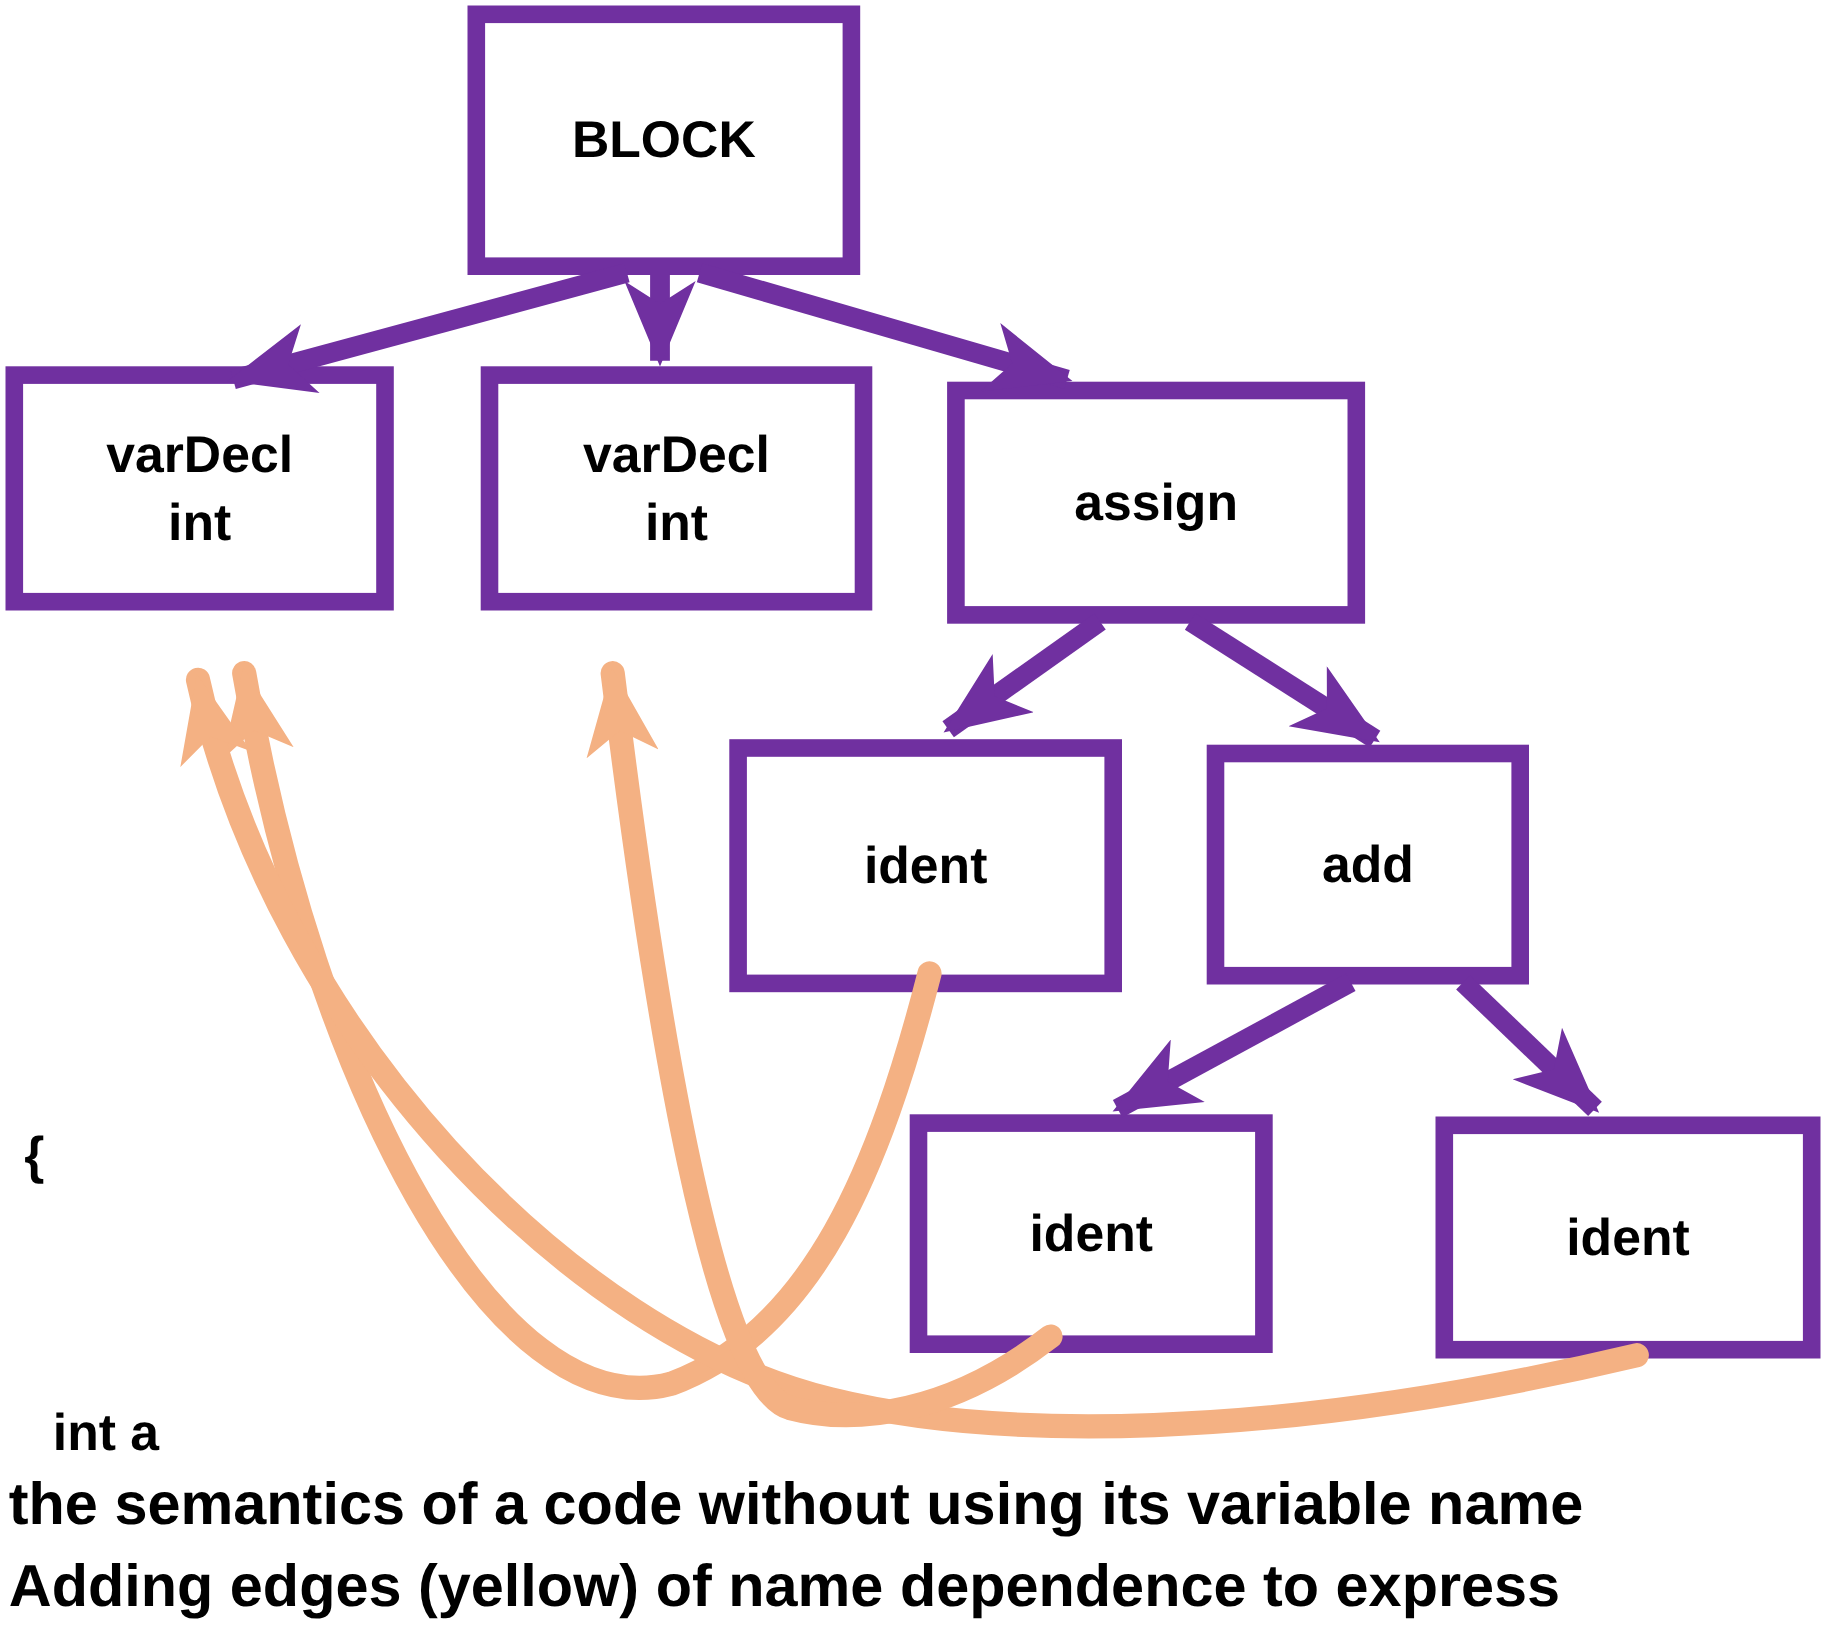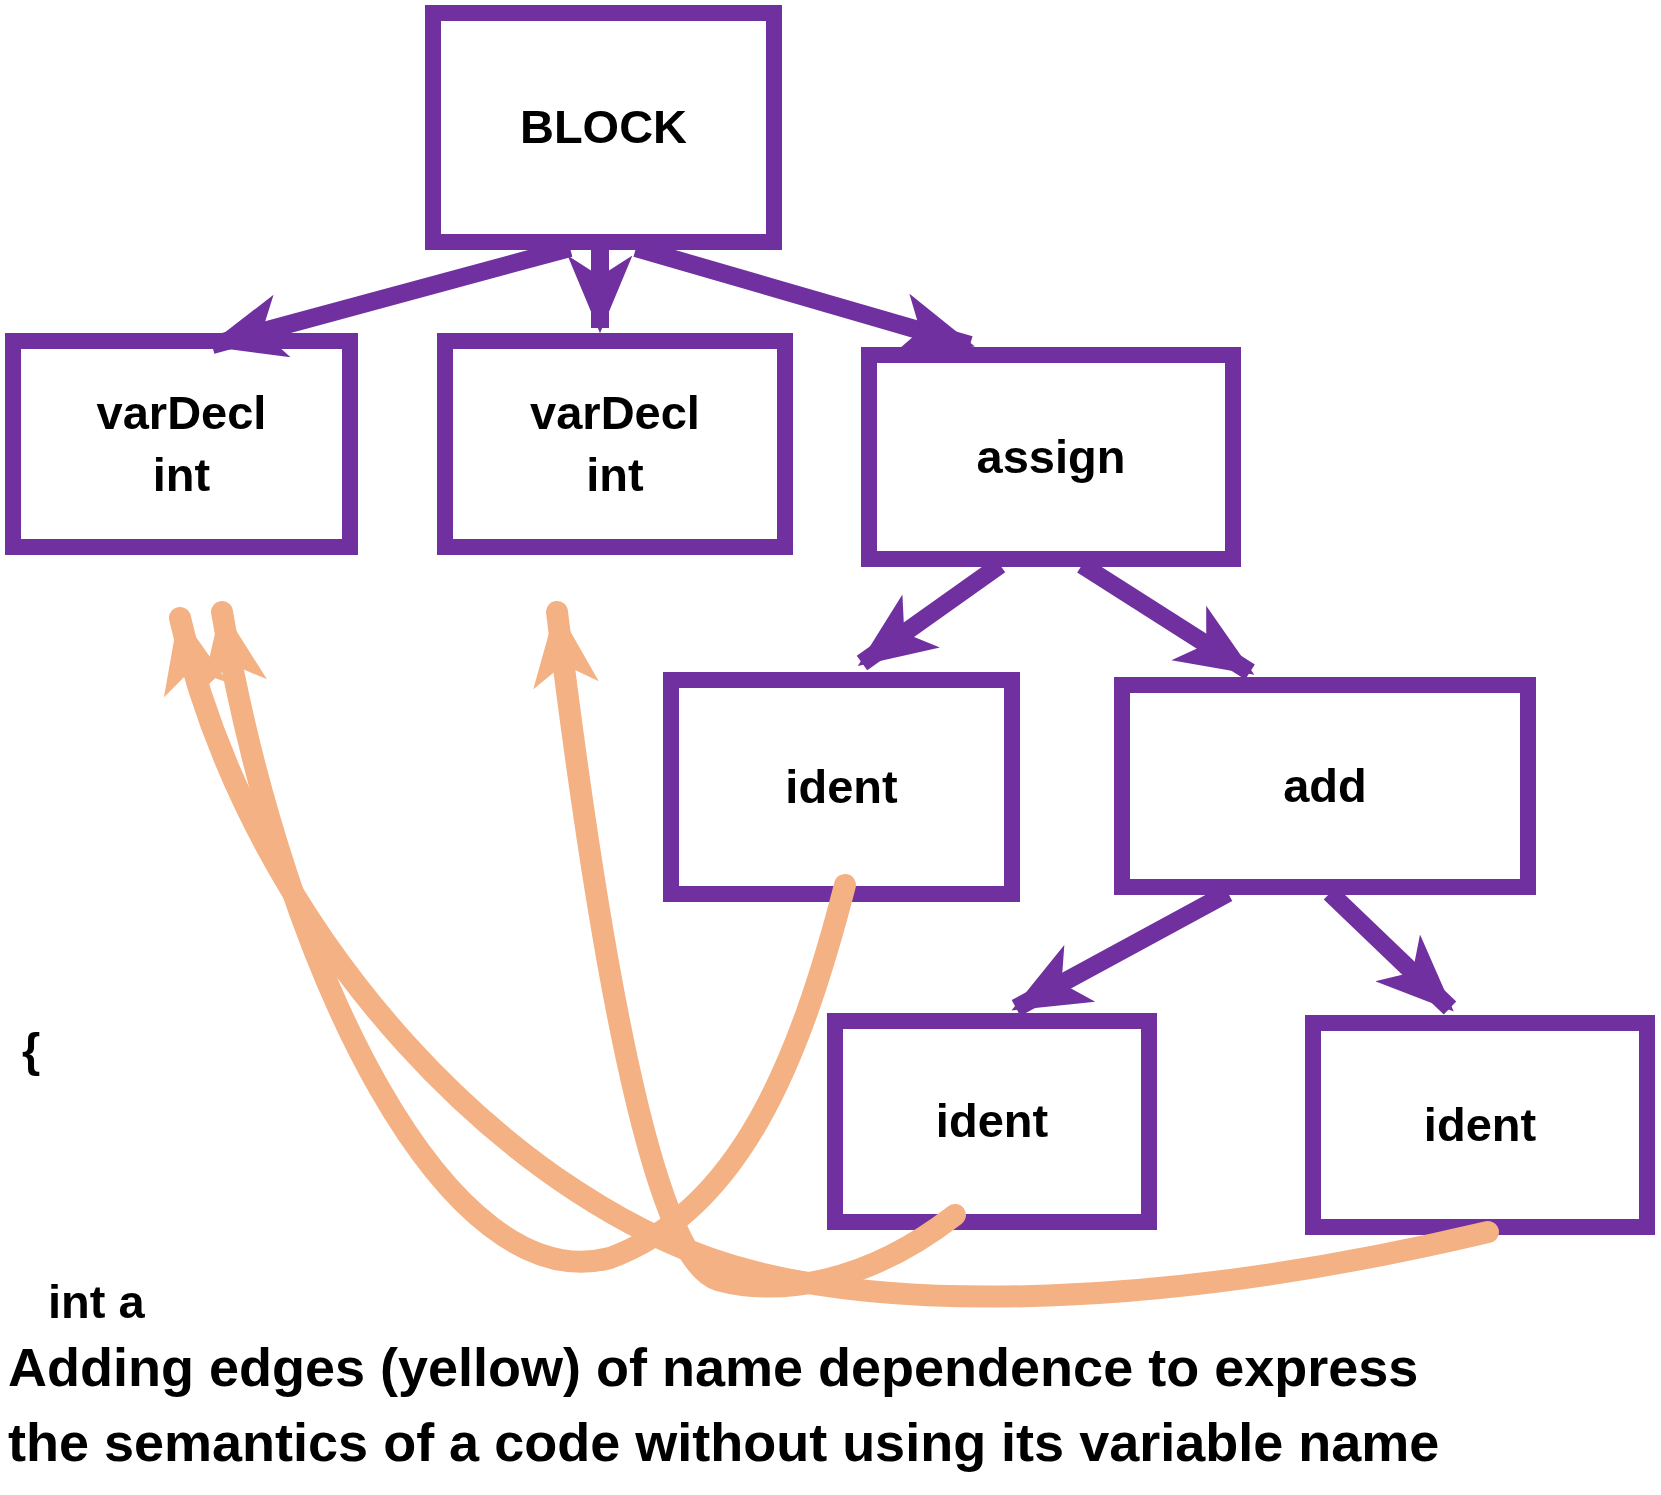--- a/index.html
+++ b/index.html
@@ -38,21 +38,21 @@
     font-weight: 700;
     font-size: 47px;
     line-height: 1.32;
     z-index: 2;
   }
   .node-block        { left: 425px; top: 5px;    width: 357px; height: 245px; }
   .node-vardecl1     { left: 5px;   top: 333px;  width: 353px; height: 222px; }
   .node-vardecl2     { left: 437px; top: 333px;  width: 356px; height: 222px; }
   .node-assign       { left: 861px; top: 347px;  width: 380px; height: 220px; }
   .node-ident-top    { left: 663px; top: 672px;  width: 357px; height: 230px; }
-  .node-add          { left: 1097px; top: 677px; width: 422px; height: 218px; margin-left: 17px; }
+  .node-add          { left: 1097px; top: 677px; width: 293px; height: 218px; }
   .node-ident-bl     { left: 827px; top: 1013px; width: 330px; height: 217px; }
   .node-ident-br     { left: 1305px; top: 1015px; width: 350px; height: 220px; }
 
   .code-block {
     position: absolute;
     left: 48px;
     top: 840px;
     z-index: 2;
     color: #000000;
     font-weight: 700;
@@ -142,17 +142,17 @@
 
   <div class="code-block">
     <div class="code-line brace">{</div>
     <div class="code-line">int a</div>
     
     
     
   </div>
 
   <div class="caption">
+    <div>the semantics of a code without using its variable name</div>
     <div>Adding edges (yellow) of name dependence to express</div>
-    <div>the semantics of a code without using its variable name</div>
   </div>
 
 </div>
 
 </body></html>

